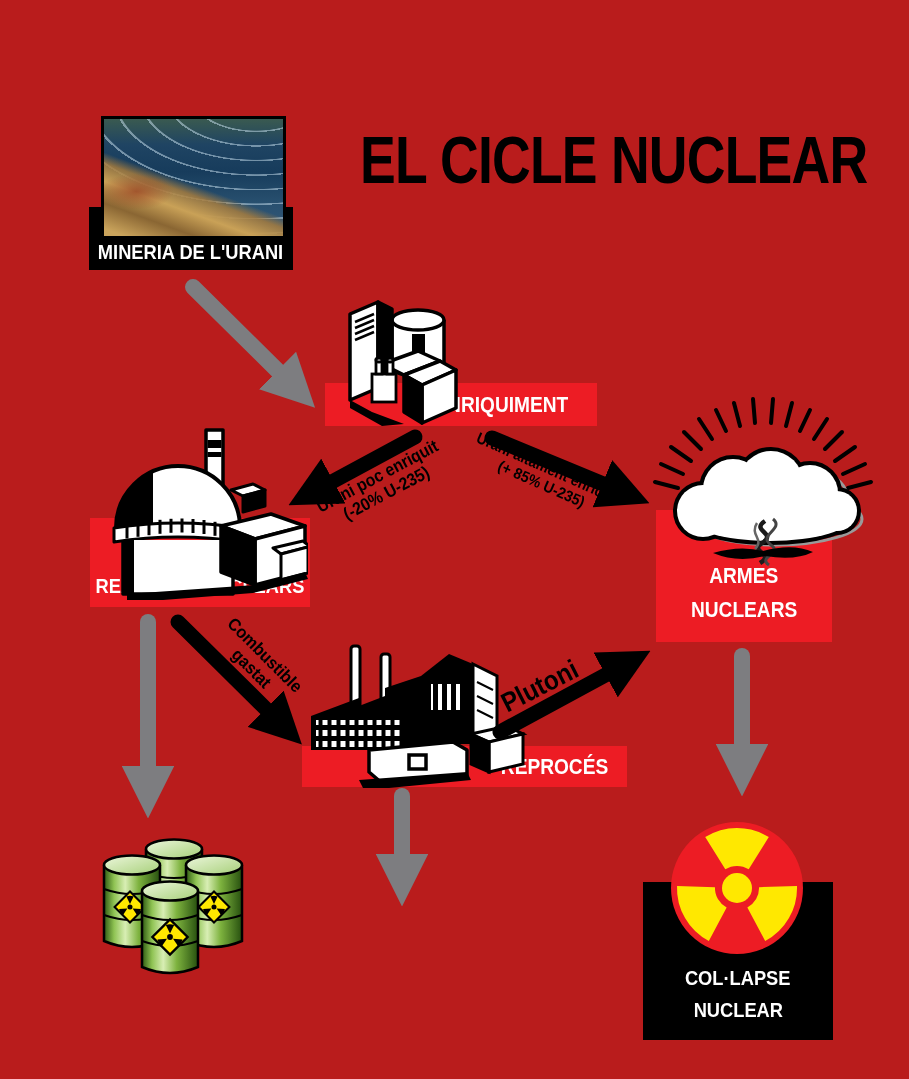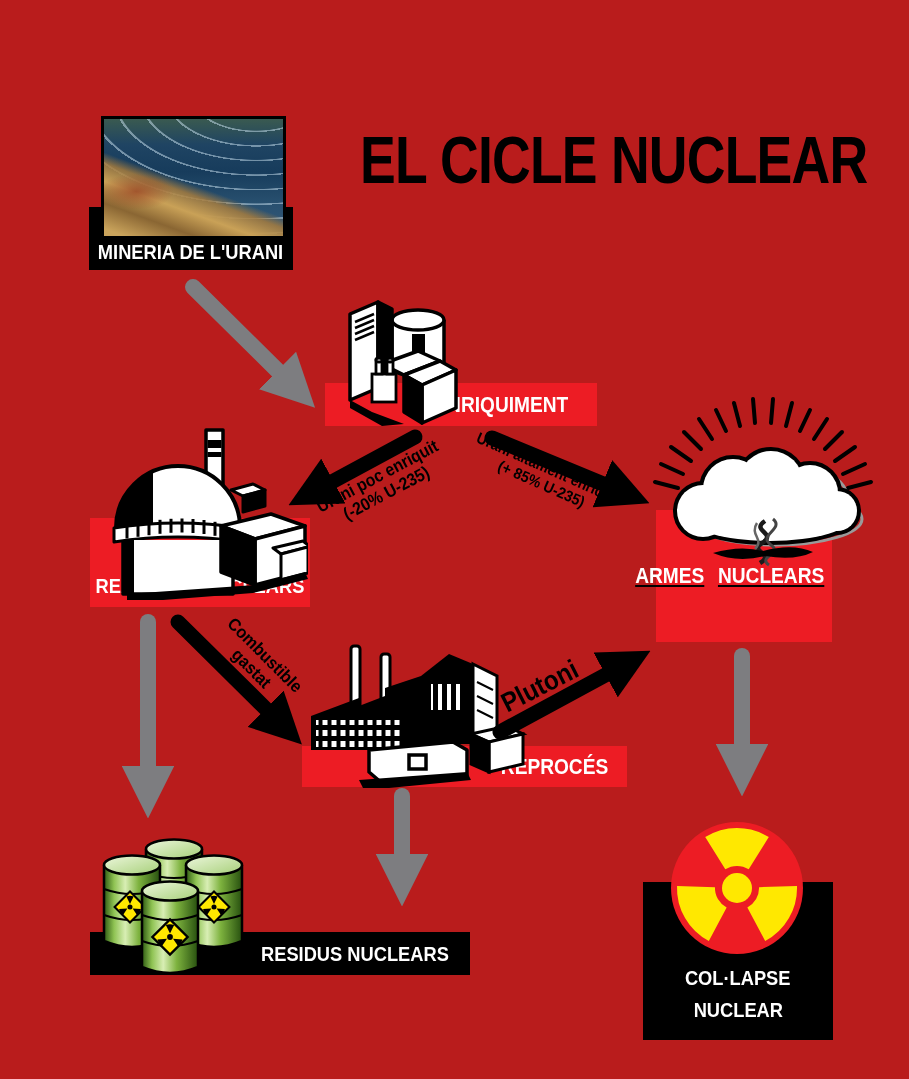--- a/index.html
+++ b/index.html
@@ -19,22 +19,22 @@
   #mineria-photo{left:101px;top:116px;width:179px;height:117px;border:3px solid #000;
      background-image:
        radial-gradient(30% 22% at 18% 62%, rgba(150,62,32,.75), rgba(150,62,32,0) 70%),
        linear-gradient(200deg, rgba(0,0,0,0) 54%, rgba(166,124,62,.85) 60%, #c9a157 70%, #8a6633 82%, #caa45c 96%),
        repeating-radial-gradient(140% 120% at 85% -20%, rgba(205,228,242,0) 0 10px, rgba(205,228,242,.5) 11px 13px, rgba(0,0,0,0) 13px 26px),
        linear-gradient(180deg, #3a5a50 0%, #1f4463 22%, #173c5c 45%, #28506f 72%, #35597a 100%);}
   #enriquiment-box{left:325px;top:383px;width:272px;height:43px;display:flex;align-items:center;justify-content:flex-end;}
   #enriquiment-box .boxlabel{font-size:22px;padding-right:20px;}
   #reactors-box{left:90px;top:518px;width:220px;height:89px;display:flex;align-items:flex-end;justify-content:center;}
   #reactors-box .boxlabel{font-size:21px;padding-bottom:9px;}
-  #armes-box{left:656px;top:510px;width:176px;height:132px;display:flex;flex-direction:row;
-             align-items:center;justify-content:flex-end;padding-bottom:0;box-sizing:border-box;text-decoration:underline;}
+  #armes-box{left:656px;top:510px;width:176px;height:132px;display:flex;flex-direction:column;
+             align-items:center;justify-content:flex-end;padding-bottom:0;box-sizing:border-box;}
   #armes-box .boxlabel{font-size:22px;line-height:34px;}
   #armes-box .pad{height:15px;}
   #reproces-box{left:302px;top:746px;width:325px;height:41px;display:flex;align-items:center;justify-content:flex-end;}
   #reproces-box .boxlabel{font-size:22px;padding-right:12px;}
   #residus-box{left:90px;top:932px;width:380px;height:43px;display:flex;align-items:center;justify-content:center;
                padding-left:150px;box-sizing:border-box;}
   #residus-box .boxlabel{font-size:21px;}
   #collapse-box{left:643px;top:882px;width:190px;height:158px;display:flex;flex-direction:column;
                 align-items:center;justify-content:flex-end;box-sizing:border-box;}
   #collapse-box .boxlabel{font-size:21px;line-height:32px;}
@@ -216,23 +216,20 @@
       <line x1="174" y1="70" x2="190" y2="78"></line>
     </g>
     <path d="M66,110 L150,102 L164,110 L164,136 L80,144 L66,132 Z" fill="#fff" stroke="#000" stroke-width="3.5" stroke-linejoin="round"></path>
     <rect x="106" y="115" width="17" height="14" fill="#fff" stroke="#000" stroke-width="3.5"></rect>
     <path d="M168,94 L204,86 L220,94 L186,102 Z" fill="#fff" stroke="#000" stroke-width="3"></path>
     <path d="M186,102 L220,94 L220,124 L186,132 Z" fill="#fff" stroke="#000" stroke-width="3"></path>
     <path d="M168,94 L186,102 L186,132 L168,124 Z" fill="#000" stroke="#000" stroke-width="3"></path>
     <path d="M56,140 L164,132 L168,140 L86,148 L60,148 Z" fill="#000"></path>
   </svg>
 
-  <div id="residus-box" class="abs blackbox">
-    <span class="boxlabel sqz">RESIDUS NUCLEARS</span>
-  </div>
   <svg id="barrels-icon" class="abs" width="150" height="150" viewBox="0 0 150 150">
     <defs>
       <linearGradient id="bgrad" x1="0" y1="0" x2="1" y2="0">
         <stop offset="0" stop-color="#2e5a12"></stop>
           <stop offset=".18" stop-color="#8fc353"></stop>
         <stop offset=".38" stop-color="#d8eeb4"></stop>
           <stop offset=".62" stop-color="#7db23e"></stop>
         <stop offset="1" stop-color="#27500f"></stop>
       </linearGradient>
       <linearGradient id="tgrad" x1="0" y1="0" x2="1" y2="1">

